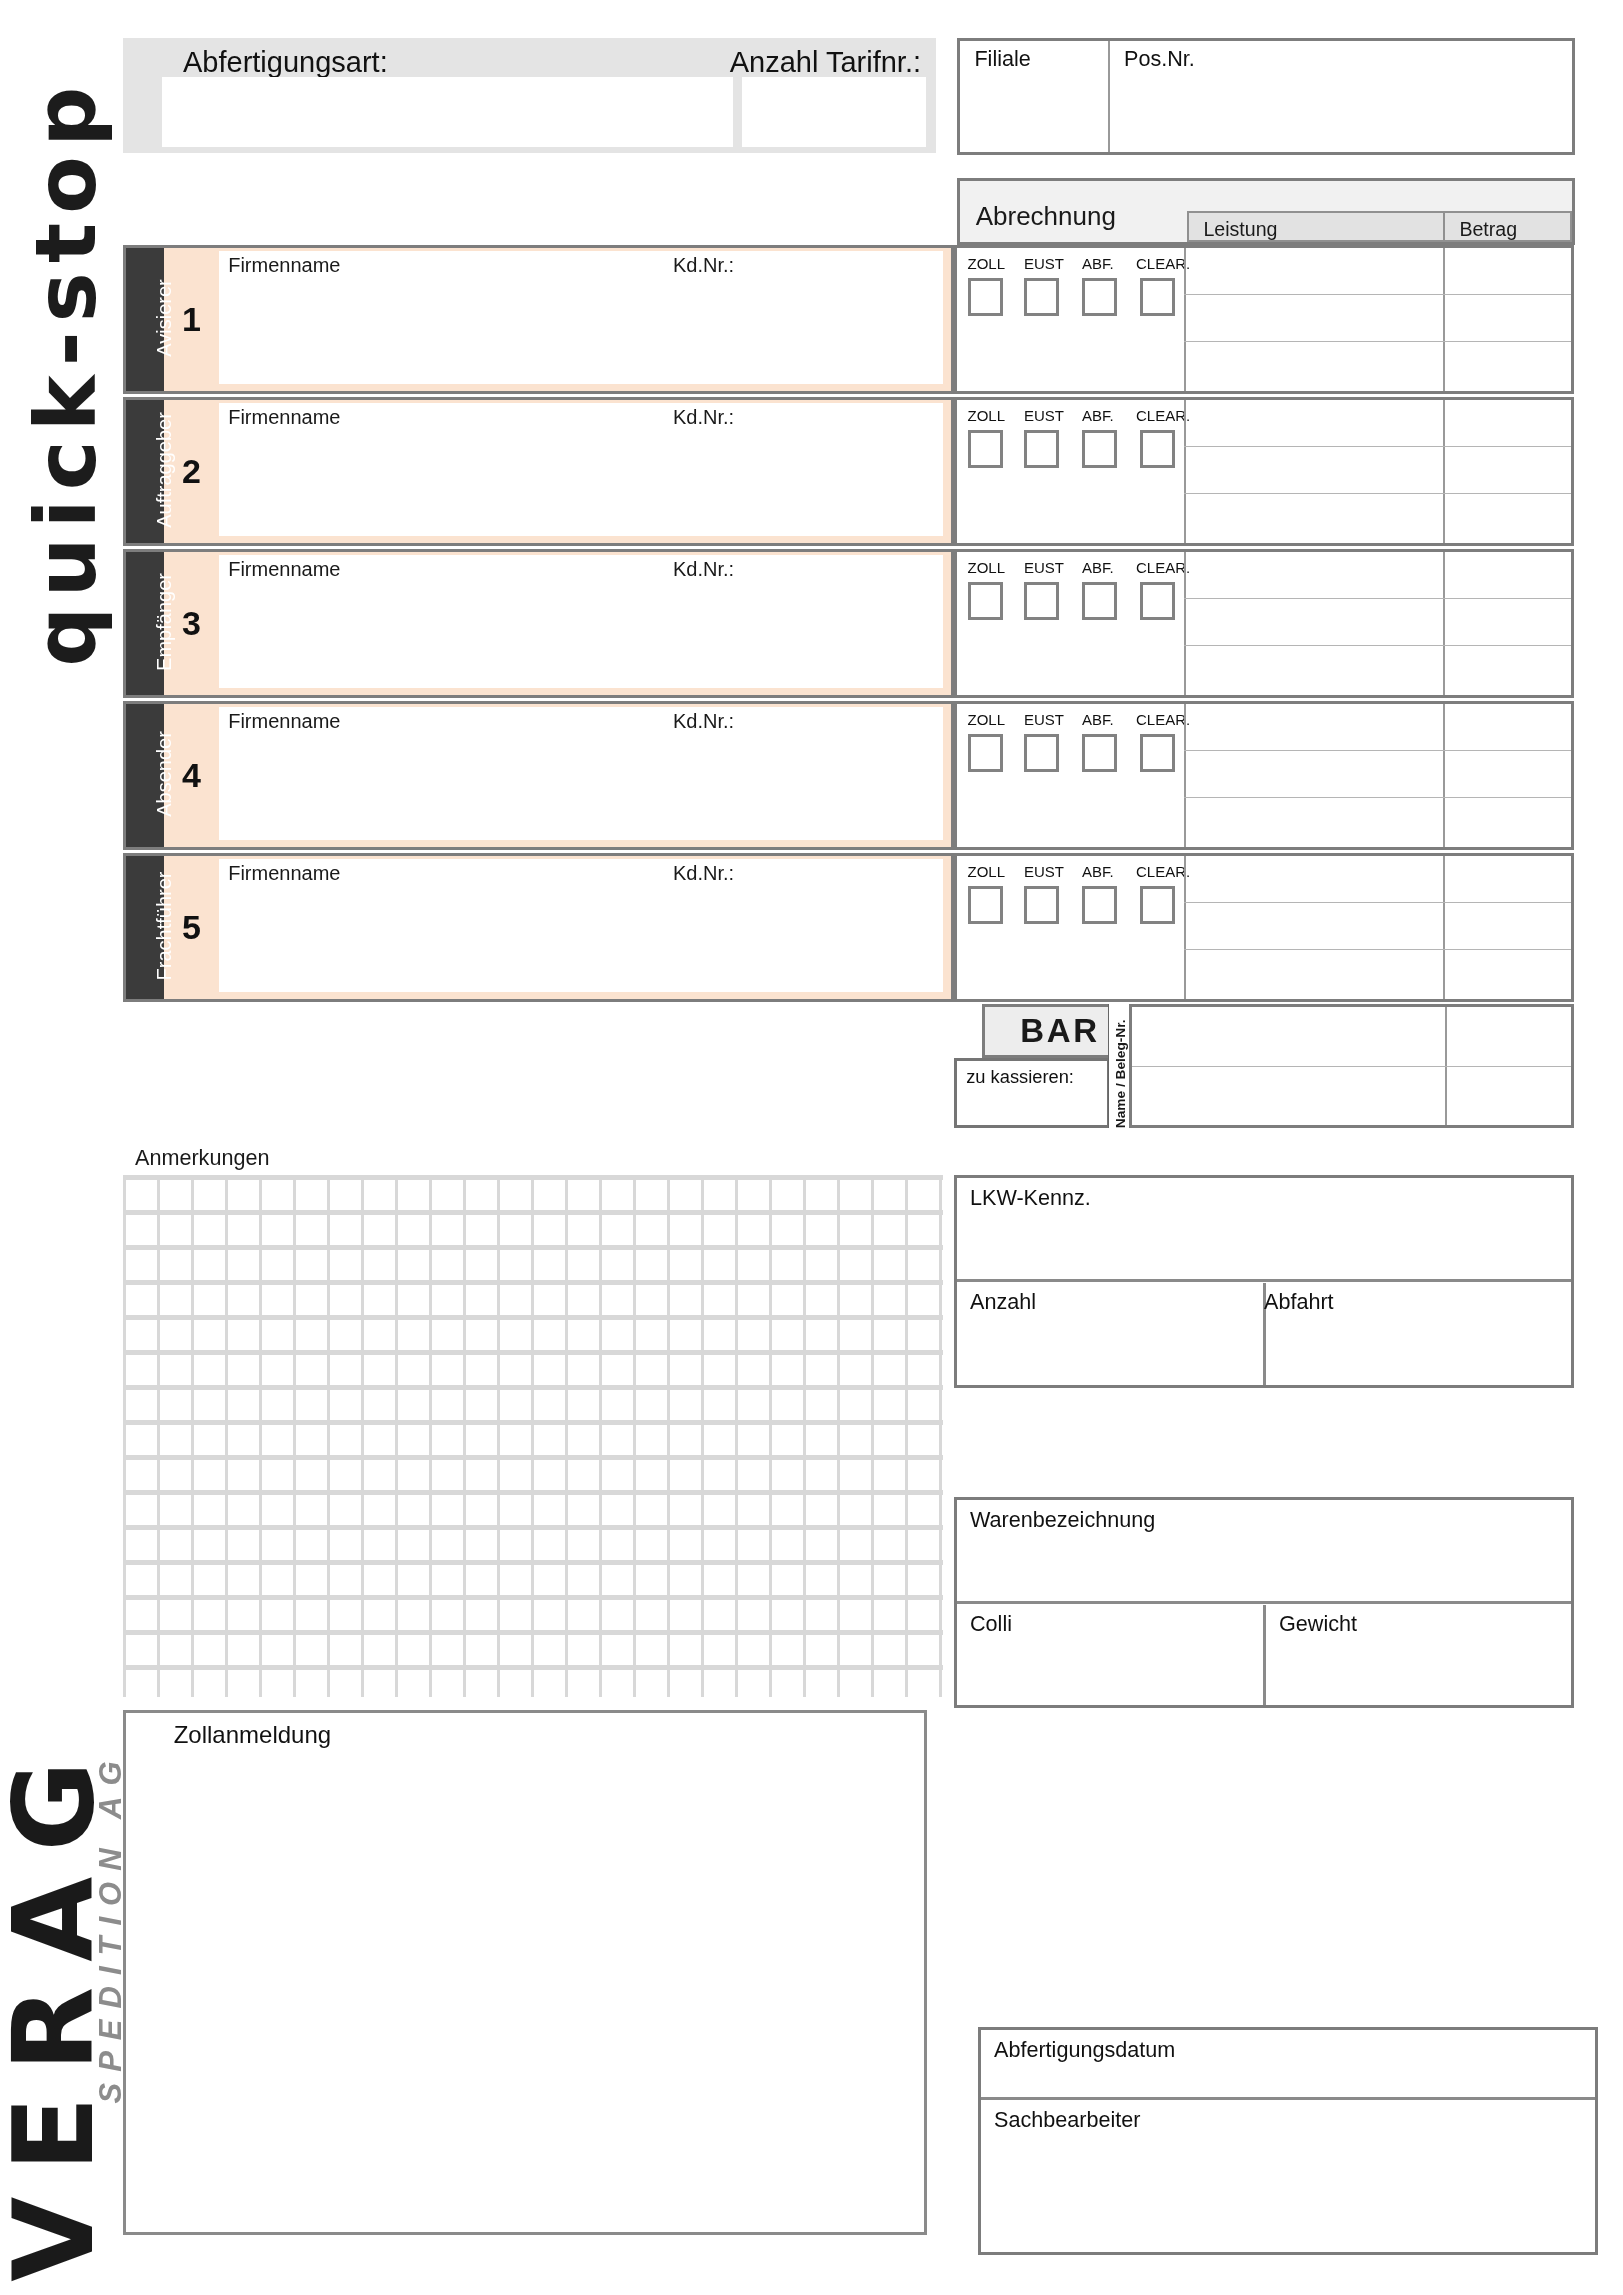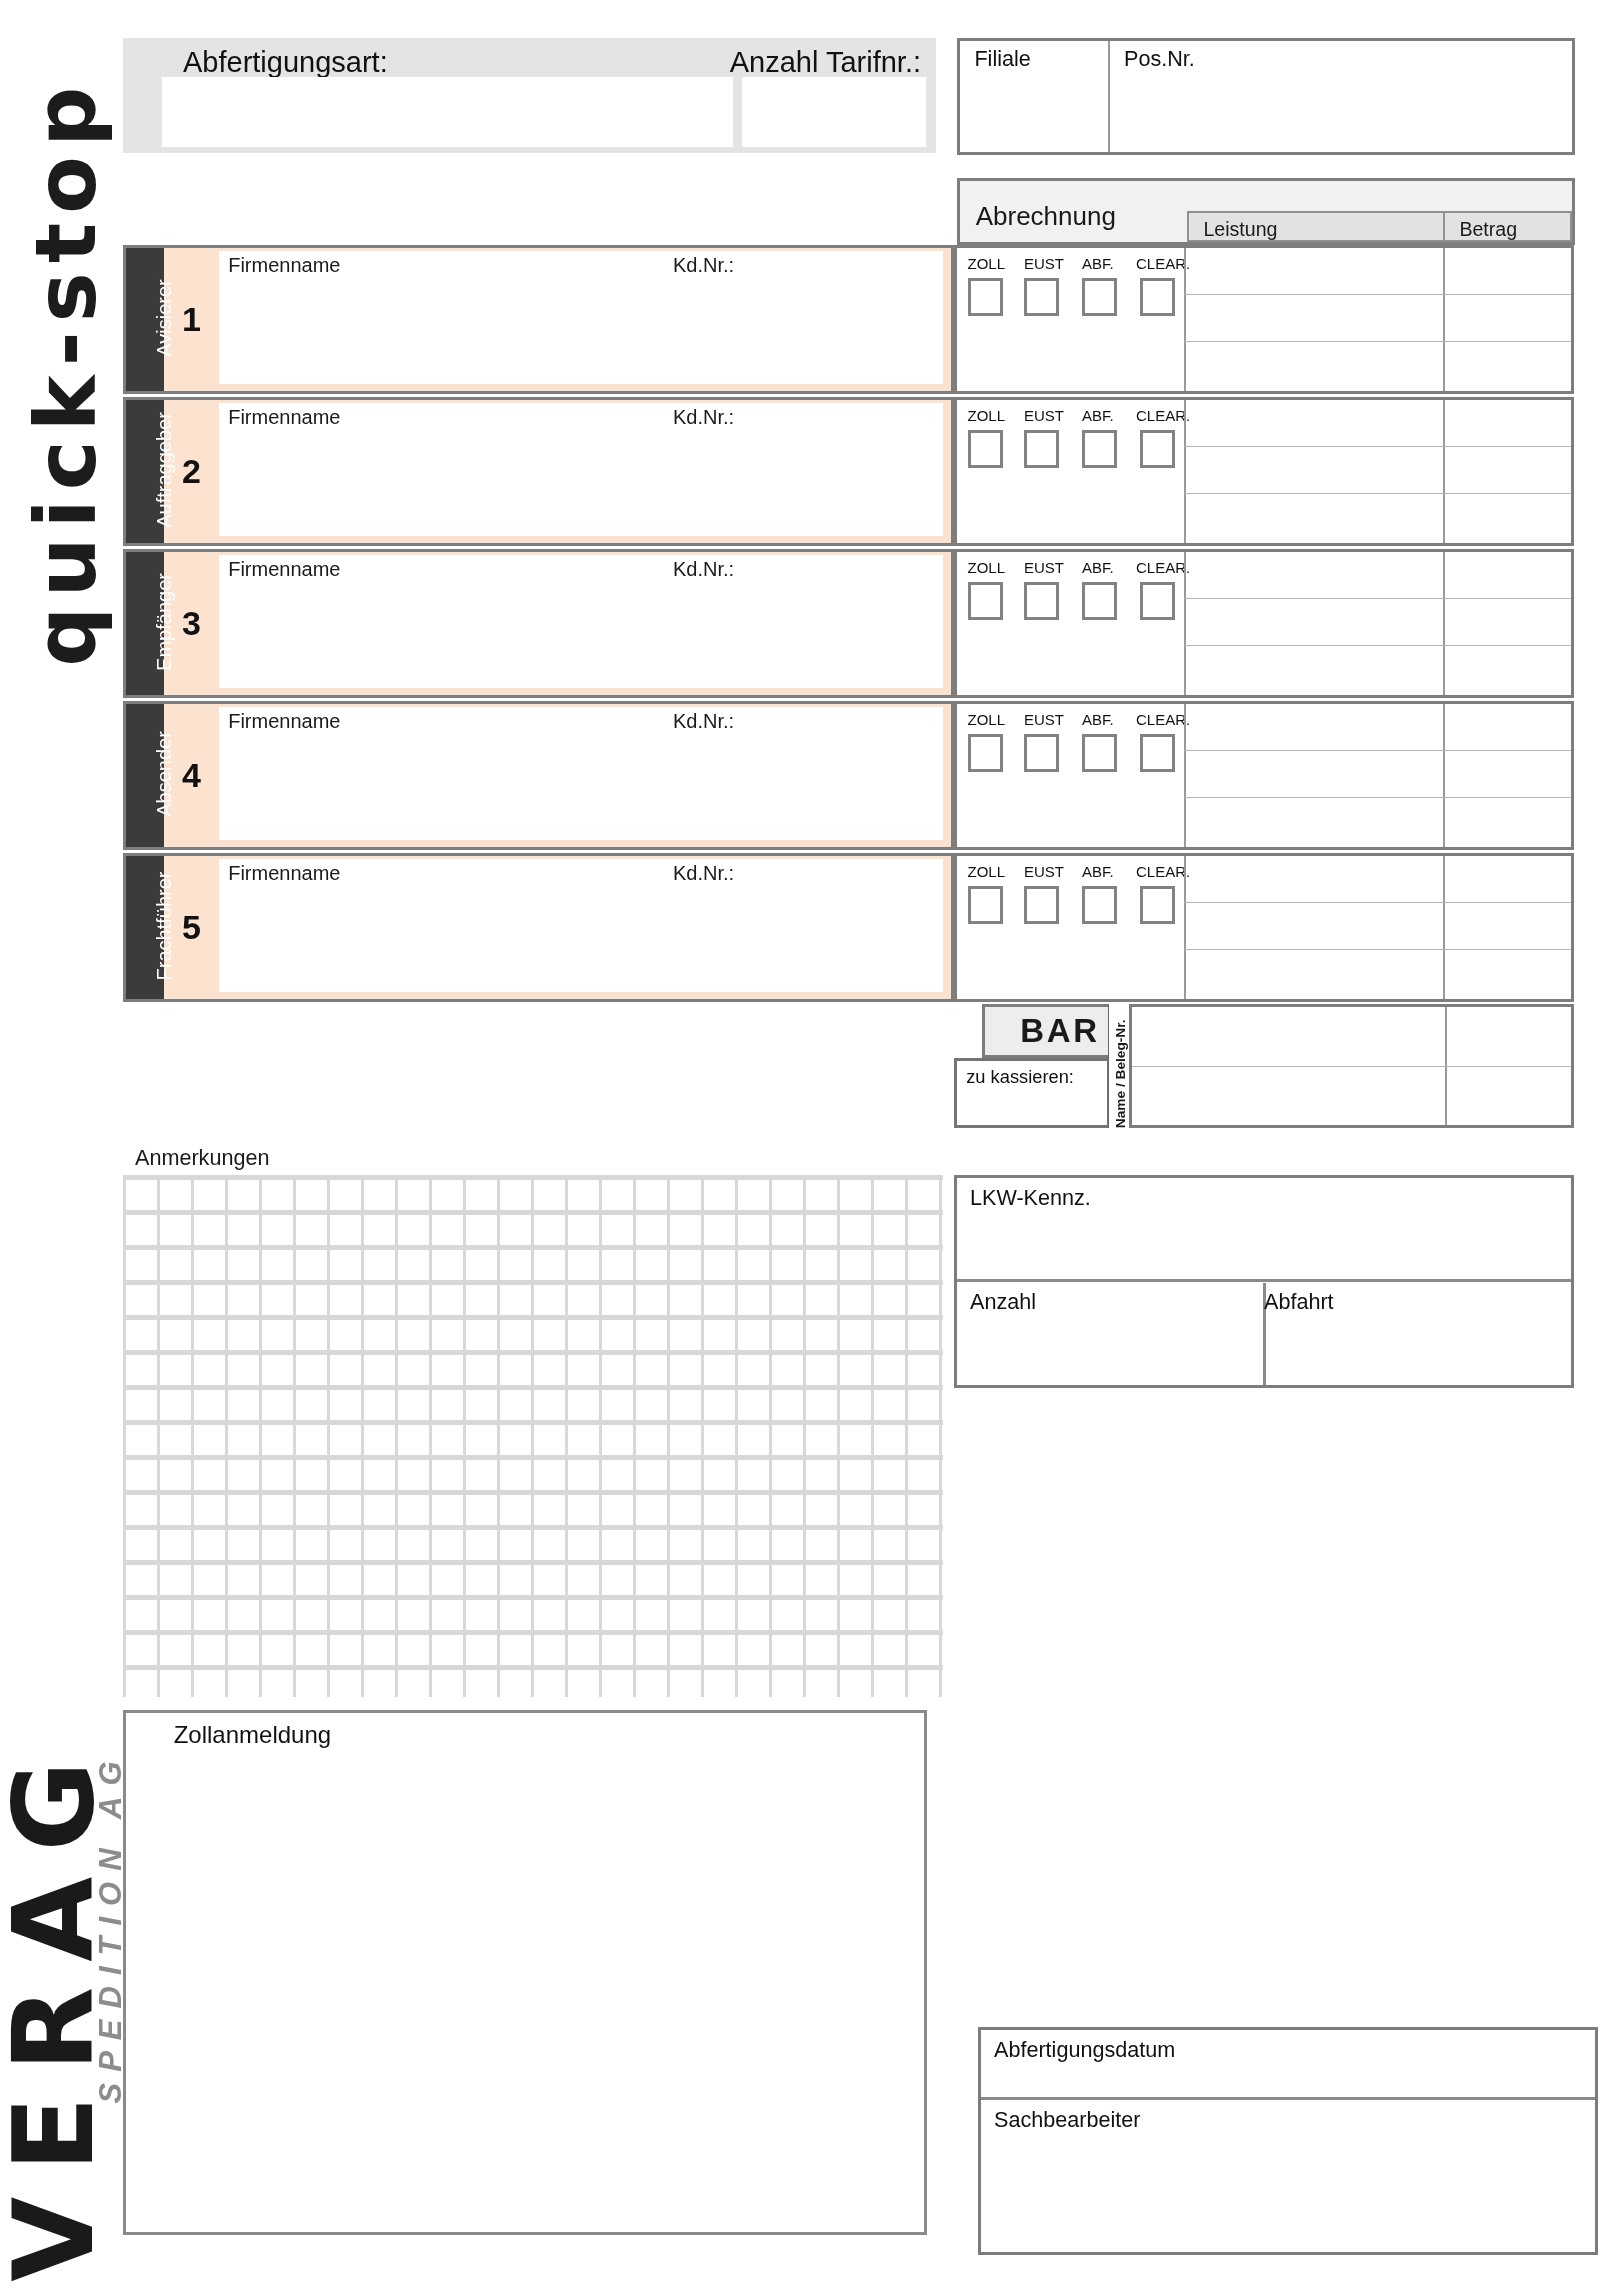--- a/index.html
+++ b/index.html
@@ -267,20 +267,30 @@
     <div class="cell-label" style="left:13px;top:6.5px;">LKW-Kennz.</div>
     <div class="abs" style="left:0;top:0;right:0;height:101px;"></div>
     <div class="group-hdiv" style="top:101px;"></div>
     <div class="group-vdiv" style="left:306px;top:105px;bottom:0;"></div>
     <div class="cell-label" style="left:13px;top:111px;">Anzahl</div>
     <div class="cell-label" style="left:307px;top:111px;">Abfahrt</div>
     <div class="abs" style="left:0;top:105px;width:306px;bottom:0;"></div>
     <div class="abs" style="left:309px;top:105px;right:0;bottom:0;"></div>
   </div>
 
+  <div class="group-box" style="top:1497px;height:211px;">
+    <div class="cell-label" style="left:13px;top:6.5px;">Warenbezeichnung</div>
+    <div class="abs" style="left:0;top:0;right:0;height:101px;"></div>
+    <div class="group-hdiv" style="top:101px;"></div>
+    <div class="group-vdiv" style="left:306px;top:105px;bottom:0;"></div>
+    <div class="cell-label" style="left:13px;top:111px;">Colli</div>
+    <div class="cell-label" style="left:322px;top:111px;">Gewicht</div>
+    <div class="abs" style="left:0;top:105px;width:306px;bottom:0;"></div>
+    <div class="abs" style="left:309px;top:105px;right:0;bottom:0;"></div>
+  </div>
 
   <div class="abs zoll-box">
     <div class="cell-label" style="left:15.7px;top:7.9px;font-size:24px;margin-left:32px;">Zollanmeldung</div>
   </div>
 
   <div class="group-box" style="top:2027px;height:228px;margin-left:24px;">
     <div class="cell-label" style="left:13px;top:6.5px;">Abfertigungsdatum</div>
     <div class="abs" style="left:0;top:0;right:0;height:67px;"></div>
     <div class="group-hdiv" style="top:67px;"></div>
     <div class="cell-label" style="left:13px;top:77px;">Sachbearbeiter</div>

